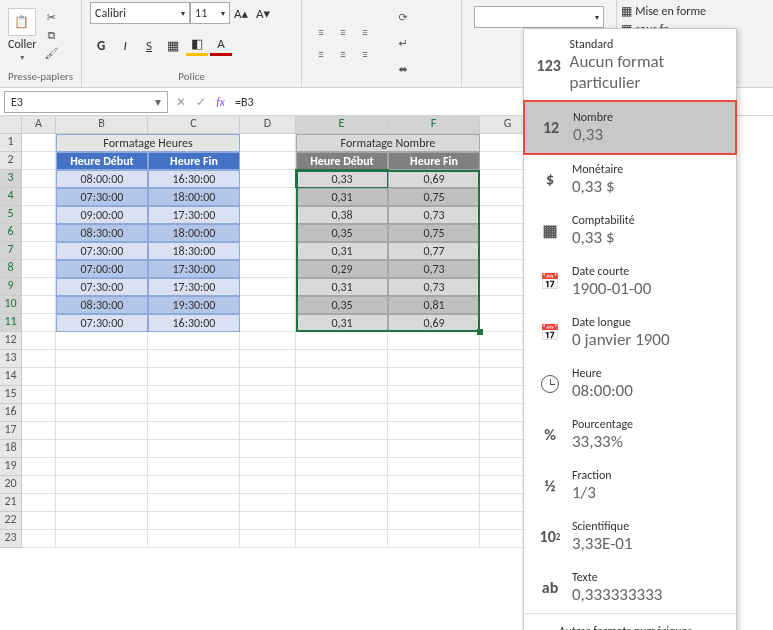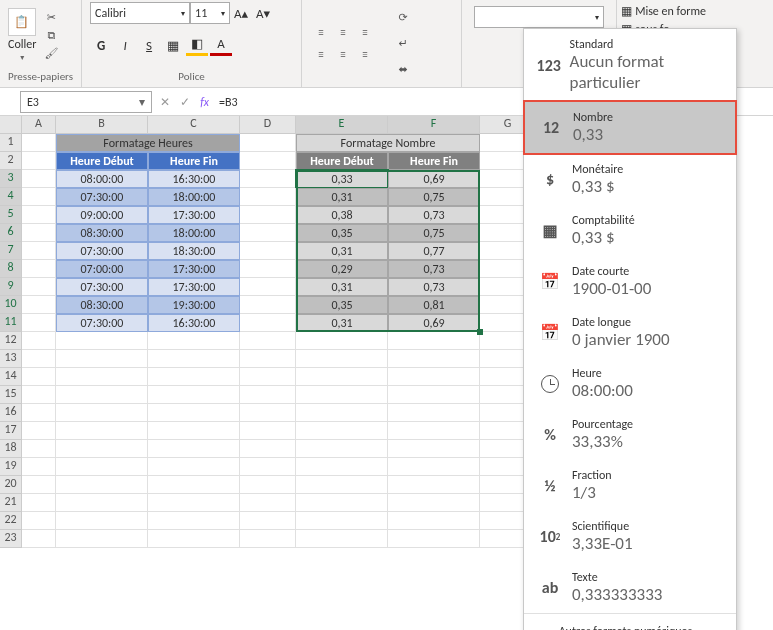--- a/index.html
+++ b/index.html
@@ -18,32 +18,32 @@
 .fbtn{width:22px;height:22px;display:flex;align-items:center;justify-content:center;font-size:13px;color:#333}
 .fbtn.bold{font-weight:bold}
 .fbtn.ital{font-style:italic}
 .fbtn.ul{text-decoration:underline}
 .align-grid{display:flex;flex-wrap:wrap;width:78px}
 .abtn{width:22px;height:22px;display:flex;align-items:center;justify-content:center;font-size:11px;color:#555}
 .numfmt-box{padding:4px}
 .numfmt-dd{width:130px;height:22px;border:1px solid #ababab;background:#fff;display:flex;align-items:center;justify-content:flex-end;padding:0 4px}
 .right-cmds{padding:4px;font-size:12px;color:#333;display:flex;flex-direction:column;gap:4px}
 .fbar{height:28px;border-bottom:1px solid #d4d4d4;display:flex;align-items:center;background:#fff}
-.namebox{width:132px;height:22px;border:1px solid #ababab;margin-left:20px;display:flex;align-items:center;padding:0 6px;font-size:12px}
+.namebox{width:164px;height:22px;border:1px solid #ababab;margin-left:4px;display:flex;align-items:center;padding:0 6px;font-size:12px}
 .namebox .dd{margin-left:auto;color:#666}
 .fx-ctrl{display:flex;align-items:center;margin-left:8px;gap:10px;color:#999}
 .fx{font-style:italic;color:#8b5cf6;margin-left:0}
 .fval{margin-left:10px;font-size:12px;color:#333}
 .sheet{position:relative;height:514px;overflow:hidden}
 .grid{display:grid;grid-template-columns:22px 34px 92px 92px 56px 92px 92px 56px 72px;grid-auto-rows:18px}
 .corner{background:#e6e6e6;border-right:1px solid #ccc;border-bottom:1px solid #ccc}
 .ch{background:#e6e6e6;border-right:1px solid #ccc;border-bottom:1px solid #ccc;text-align:center;font-size:12px;color:#555}
 .rh{background:#e6e6e6;border-right:1px solid #ccc;border-bottom:1px solid #ccc;text-align:center;font-size:12px;color:#555}
 .cell{border-right:1px solid #e0e0e0;border-bottom:1px solid #e0e0e0;padding:0 4px;display:flex;align-items:center;justify-content:center;font-size:12px}
-.titlecell{background:#a3a3a3;border:1px solid #8ea9db;font-weight:normal;justify-content:center}
+.titlecell{background:#e5e5e5;border:1px solid #8ea9db;font-weight:normal;justify-content:center}
 .hdrblue{background:#4472c4;color:#fff;font-weight:bold;border:1px solid #8ea9db}
 .hdrgrey{background:#808080;color:#fff;font-weight:bold;border:1px solid #a6a6a6}
 .bluealt{background:#d9e1f2;border:1px solid #8ea9db}
 .bluealt2{background:#b4c6e7;border:1px solid #8ea9db}
 .greyalt{background:#d9d9d9;border:1px solid #a6a6a6}
 .greyalt2{background:#bfbfbf;border:1px solid #a6a6a6}
 .sel-border{outline:2px solid #217346;outline-offset:-1px}
 .rh.active,.ch.active{background:#d3d3d3;color:#217346}
 .dropdown{position:absolute;top:28px;left:523px;width:214px;background:#fff;border:1px solid #c8c8c8;box-shadow:2px 2px 6px rgba(0,0,0,.2);z-index:10}
 .dd-item{display:flex;align-items:center;padding:8px 12px;gap:8px;border-bottom:0}

